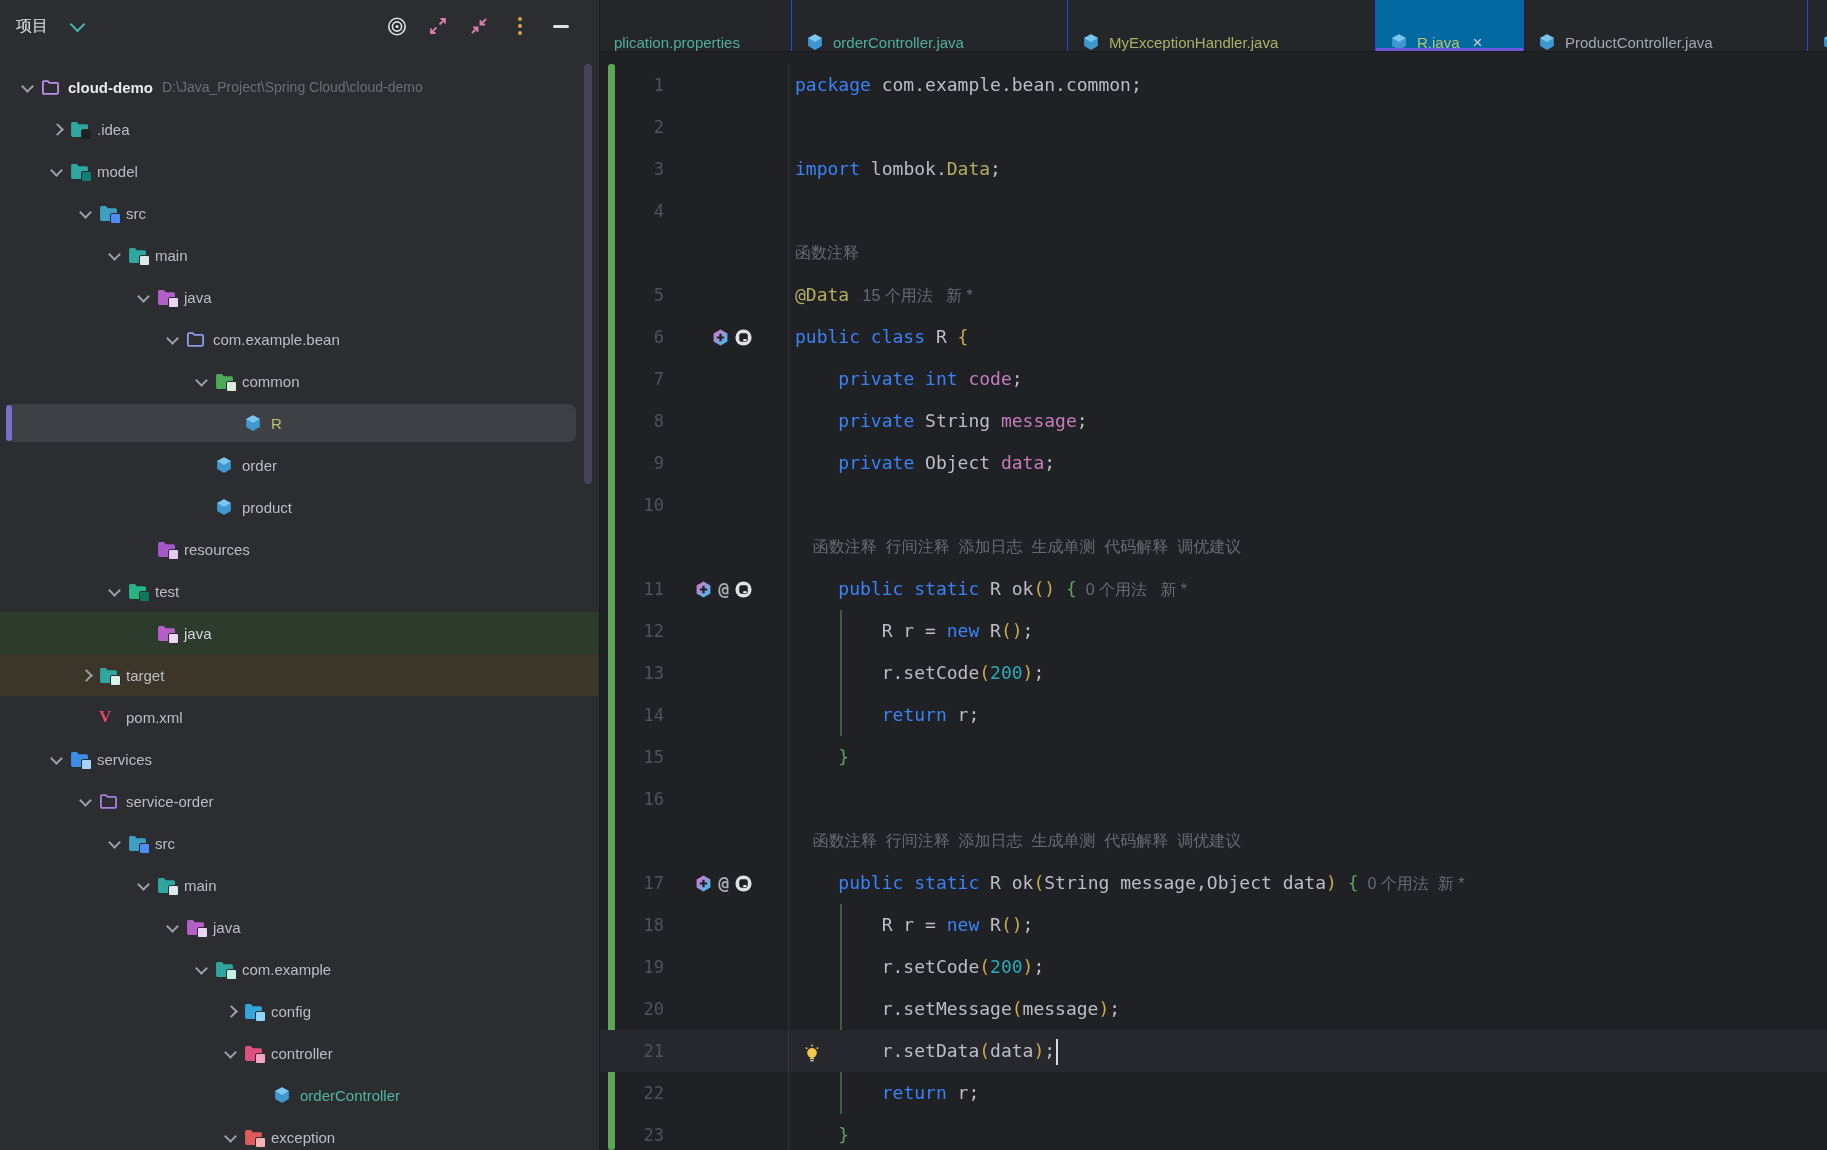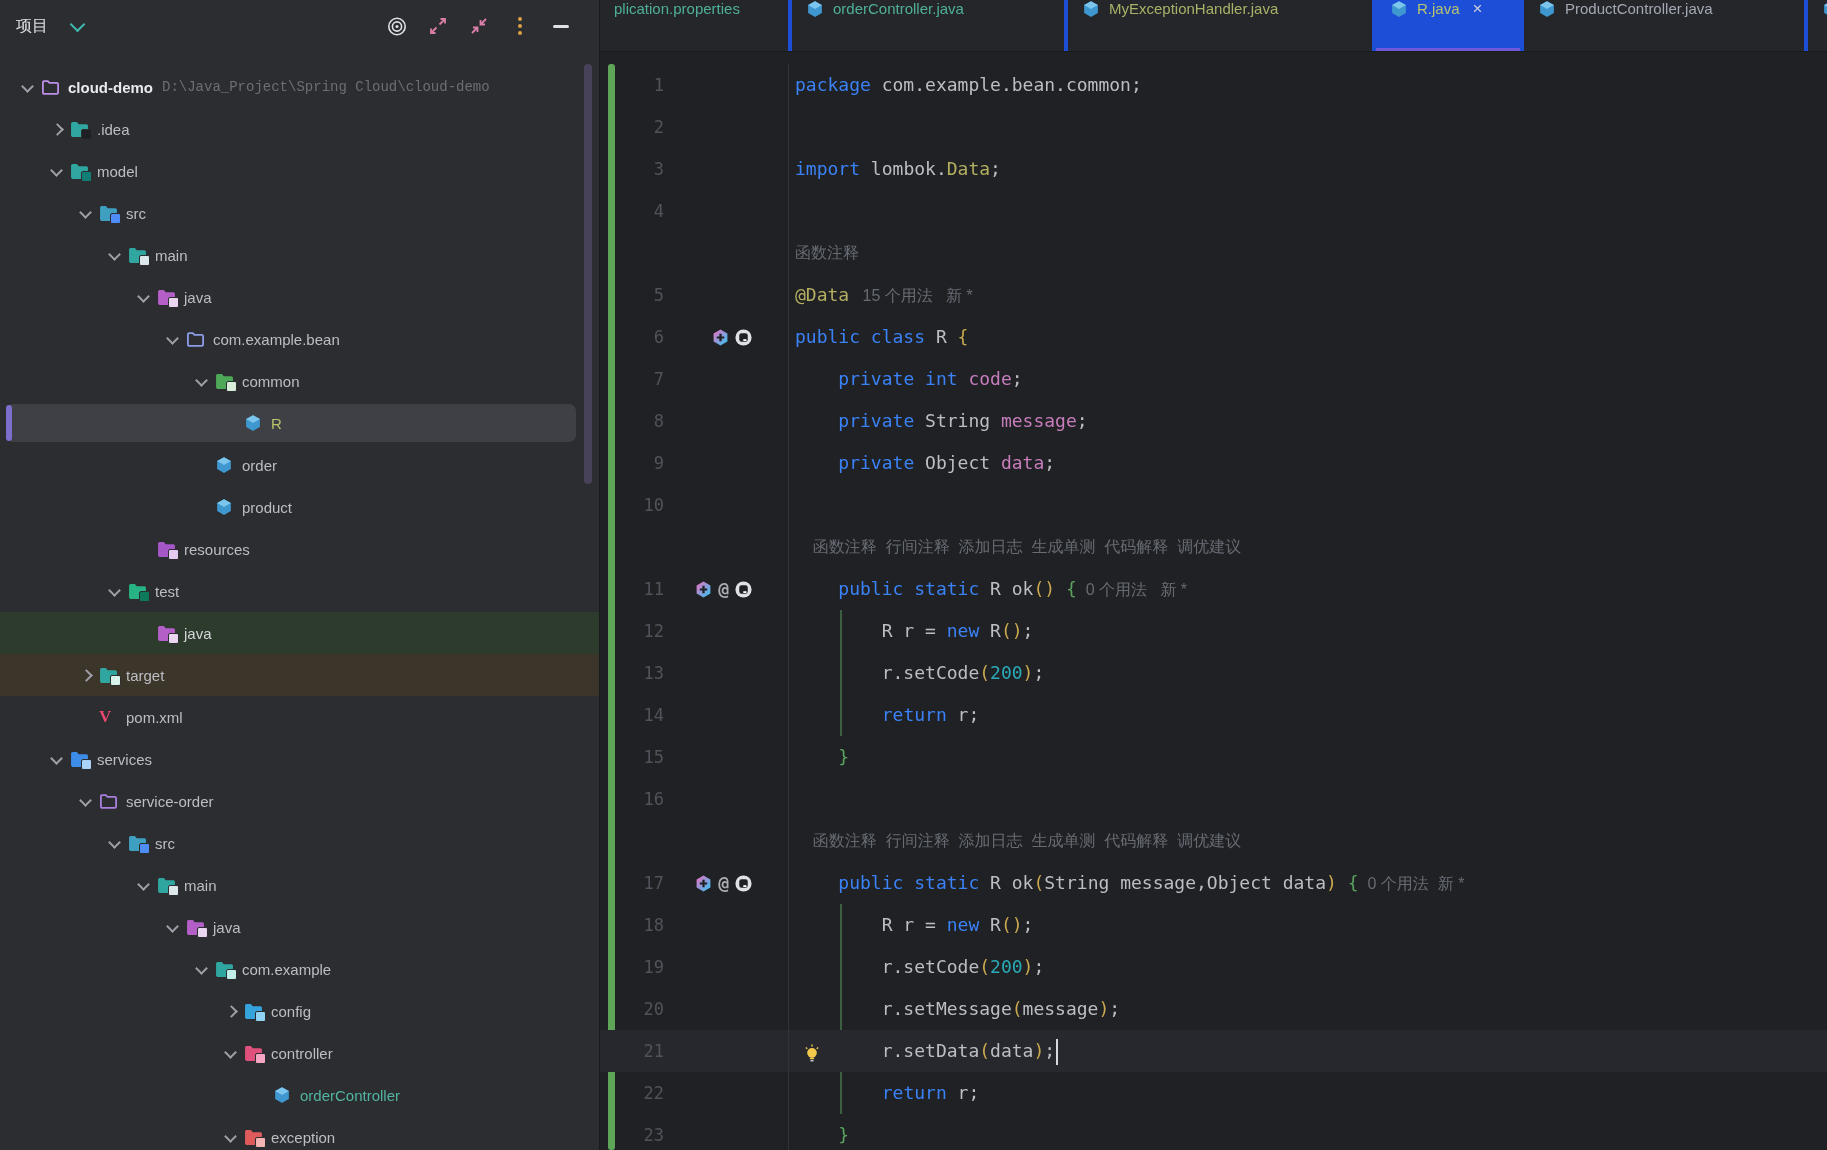--- a/index.html
+++ b/index.html
@@ -28,31 +28,31 @@
   .chev{width:25px;height:22px;flex:0 0 25px;position:relative;}
   .chev.down::after{content:"";position:absolute;left:7px;top:6px;width:7px;height:7px;
         border-right:2px solid #9DA0A6;border-bottom:2px solid #9DA0A6;transform:rotate(45deg);}
   .chev.right::after{content:"";position:absolute;left:8px;top:7px;width:7px;height:7px;
         border-right:2px solid #9DA0A6;border-bottom:2px solid #9DA0A6;transform:rotate(-45deg);}
   .ticon{width:20px;height:18px;flex:0 0 20px;position:relative;display:flex;align-items:center;}
   .ticon .badge{position:absolute;right:-2px;bottom:-2px;width:9px;height:9px;border-radius:2px;
         border:1.5px solid #2B2D30;}
   .maven{font-weight:bold;font-size:17px;font-family:"Liberation Serif",serif;}
   .tlabel{margin-left:7px;}
-  .tpath{margin-left:9px;color:#6B6F74;font-size:14px;font-family:Liberation Mono, monospace;}
+  .tpath{margin-left:9px;color:#6B6F74;font-size:14px;}
   .panel-scrollbar{position:absolute;left:584px;top:64px;width:8px;height:420px;border-radius:4px;
         background:#48415A;}
   
   .editor-area{flex:1;display:flex;flex-direction:column;min-width:0;}
   .tabbar{height:52px;flex:0 0 52px;background:#242629;display:flex;border-bottom:1px solid #191A1C;
           box-sizing:border-box;overflow:hidden;}
-  .tab{position:relative;height:100%;display:flex;align-items:flex-start;gap:9px;box-sizing:border-box;
-       padding:0 14px;border-right:4px solid #1d4ed8;font-size:15px;cursor:pointer;overflow:hidden;
+  .tab{position:relative;height:100%;display:flex;align-items:flex-end;gap:9px;box-sizing:border-box;
+       padding:0 14px;border-right:1px solid #1d4ed8;font-size:15px;cursor:pointer;overflow:hidden;
        flex:0 0 auto;}
-  .tab.active{background:#1d4ed8;}
+  .tab.active{background:#0369a1;}
   .tab.active::after{content:"";position:absolute;left:0;right:0;bottom:0;height:3px;background:#7157D9;}
   .tab .close{color:#CED0D6;font-size:17px;margin-left:4px;line-height:1;}
   .editor{position:relative;flex:1;background:#1F2125;padding-top:12px;overflow:hidden;
           font-family:"DejaVu Sans Mono","Liberation Mono",monospace;}
   .vcs-stripe{position:absolute;left:8px;top:12px;bottom:0;width:7px;border-radius:3px;background:#5FA558;}
   .guide{position:absolute;left:240px;width:2px;background:#3C5E41;}
   .crow{position:relative;height:42px;display:flex;align-items:stretch;line-height:42px;}
   .crow.cur{background:#26282E;}
   .ln{width:72px;flex:0 0 72px;text-align:right;padding-right:8px;box-sizing:border-box;
       color:#50535A;font-size:17px;}

